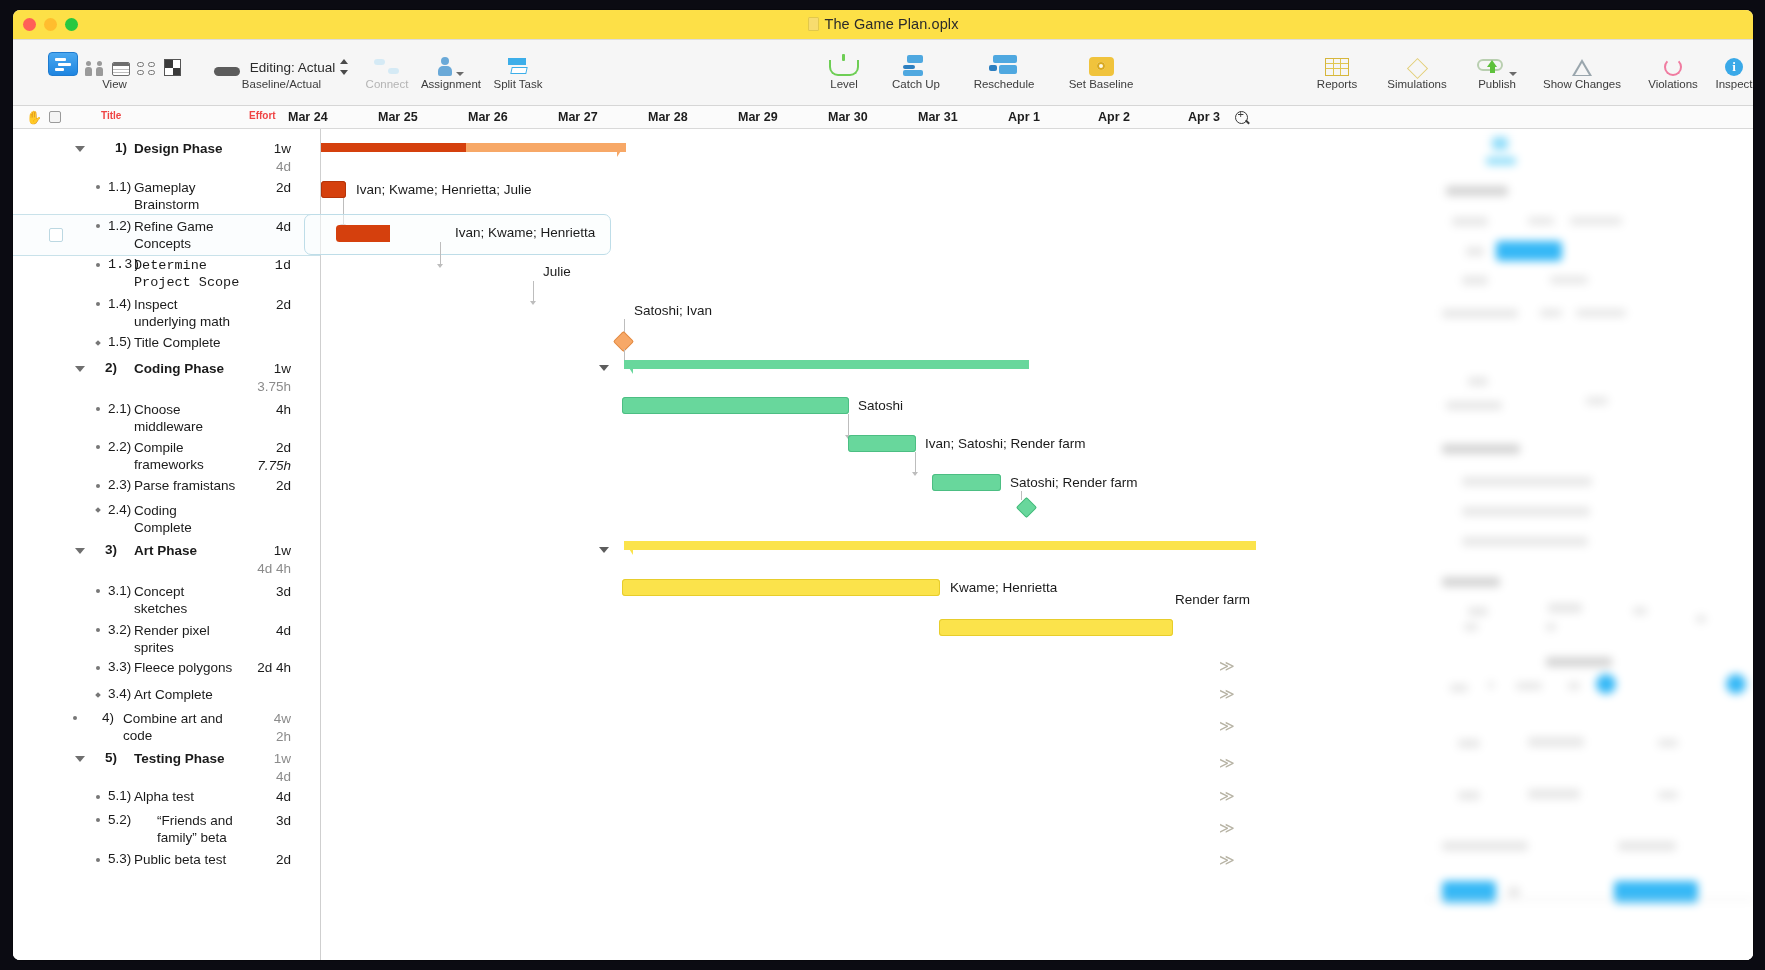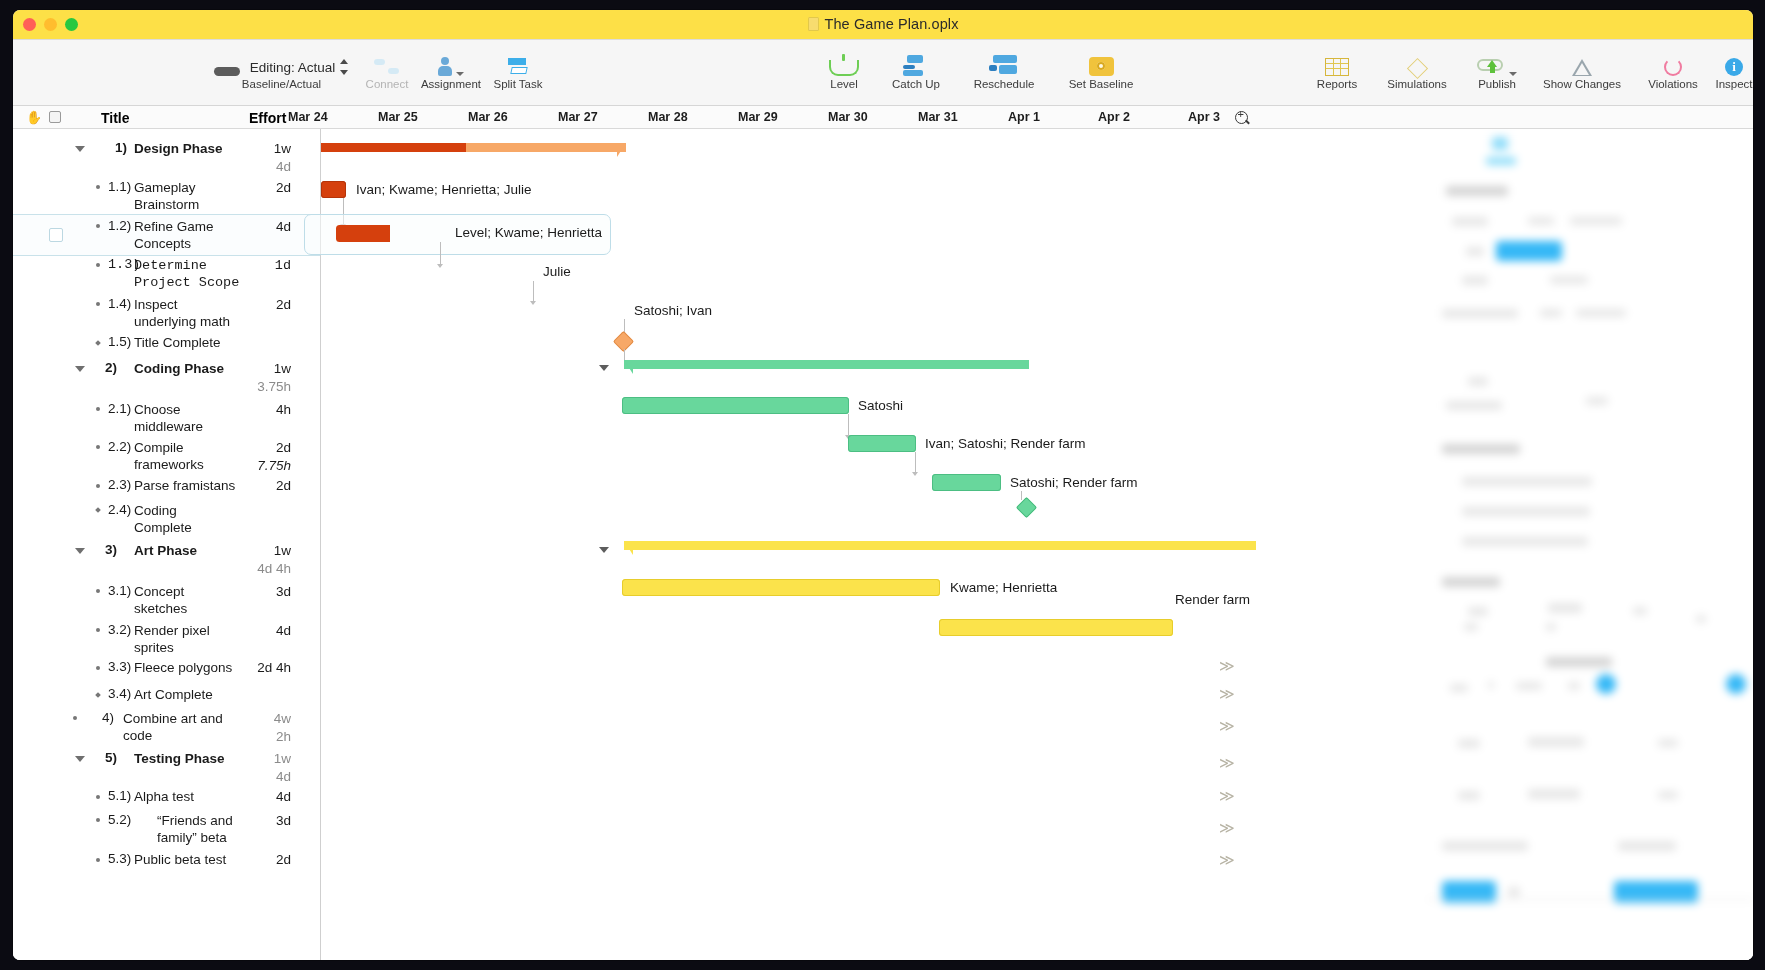--- a/index.html
+++ b/index.html
@@ -122,21 +122,21 @@
       border-right:7px solid transparent; border-bottom:12px solid #f6f6f6; }
   .ic-viol { width:18px; height:18px; border-radius:50%;
       border:2.2px solid #f07ba0; border-top-color:transparent; }
   .ic-info { width:18px; height:18px; border-radius:50%; background:#3aa9e8;
       color:#fff; font-size:13px; font-weight:bold; line-height:18px;
       text-align:center; font-family:"Liberation Serif",serif; }
 
   
   .colhead { position:relative; height:23px; background:#fbfbfb;
       border-bottom:1px solid #d9d9d9; }
-  .colhead .lbl { position:absolute; top:4px; font-size:14px; color:#000000;
+  .colhead .lbl { position:absolute; top:4px; font-size:10px; color:#ef4444;
       font-weight:bold; }
   .ic-hand { position:absolute; left:13px; top:4px; font-size:13px; color:#4a4a4a; }
   .ic-flagbox { position:absolute; left:36px; top:5px; width:12px; height:12px;
       border:1px solid #9a9a9a; border-radius:2px; background:#f4f4f4; }
   .datelbl { position:absolute; top:4px; font-size:12.5px; color:#1d1d1d;
       font-weight:bold; white-space:nowrap; }
   .ic-zoom { position:absolute; width:13px; height:13px; border-radius:50%;
       border:1.6px solid #3a3a3a; }
   .ic-zoom::after { content:''; position:absolute; left:9px; top:9px; width:5px;
       height:1.8px; background:#3a3a3a; transform:rotate(45deg); }
@@ -232,20 +232,52 @@
       <div class="light l-yellow"></div>
       <div class="light l-green"></div>
     </div>
     <div class="doc-title">
       <span class="doc-icon"></span><span>The Game Plan.oplx</span>
     </div>
   </div>
 
   <div class="toolbar">
 
+    <div class="tgroup" style="left:14px;width:175px;">
+      <div class="ticons">
+        <div class="segbtn active">
+          <div class="icon-gantt">
+            <i style="left:1px;top:0;width:11px;"></i>
+            <i style="left:4px;top:5px;width:13px;"></i>
+            <i style="left:1px;top:10px;width:9px;"></i>
+          </div>
+        </div>
+        <div class="icon-people">
+          <b style="left:0;"></b>
+            <b style="left:11px;"></b>
+        </div>
+        <div class="icon-cal">
+          <i style="top:6px;"></i>
+            <i style="top:9px;"></i>
+        </div>
+        <div class="icon-net">
+          <u style="left:0;top:0;"></u>
+            <u style="left:11px;top:0;"></u>
+          <u style="left:0;top:8px;"></u>
+            <u style="left:11px;top:8px;"></u>
+        </div>
+        <div class="icon-grid4">
+          <s style="background:#3a3a3a"></s>
+            <s style="background:#fff"></s>
+          <s style="background:#fff"></s>
+            <s style="background:#3a3a3a"></s>
+        </div>
+      </div>
+      <div class="tglabel">View</div>
+    </div>
 
     <div class="tgroup" style="left:196px;width:145px;">
       <div class="ticons" style="gap:10px;">
         <div class="pill"></div>
         <div>
           <span class="editing">Editing: Actual</span><span class="stepper"></span>
         </div>
       </div>
       <div class="tglabel">Baseline/Actual</div>
     </div>
@@ -569,21 +601,21 @@
       <div class="bar" style="left:0px;top:52px;width:25px;background:#d5400d;box-shadow:inset 0 0 0 1px #b53409;"></div>
       <span class="reslbl" style="left:35px;top:53px;">Ivan; Kwame; Henrietta; Julie</span>
 
       <div class="link v" style="left:22px;top:69px;height:28px;"></div>
       <div class="arrowdn" style="left:19px;top:95px;"></div>
 
       <div class="selwrap" style="left:-17px;top:85px;width:307px;height:41px;"></div>
       <div class="bar" style="left:15px;top:96px;width:105px;">
         <div class="prog dark-o" style="width:54px;"></div>
       </div>
-      <span class="reslbl" style="left:134px;top:96px;">Level; Kwame; Henrietta</span>
+      <span class="reslbl" style="left:134px;top:96px;">Ivan; Kwame; Henrietta</span>
 
       <div class="link v" style="left:119px;top:113px;height:24px;"></div>
       <div class="arrowdn" style="left:116px;top:135px;"></div>
 
       <div class="bar" style="left:121px;top:135px;width:92px;"></div>
       <span class="reslbl" style="left:222px;top:135px;">Julie</span>
 
       <div class="link v" style="left:212px;top:152px;height:22px;"></div>
       <div class="arrowdn" style="left:209px;top:172px;"></div>
 

